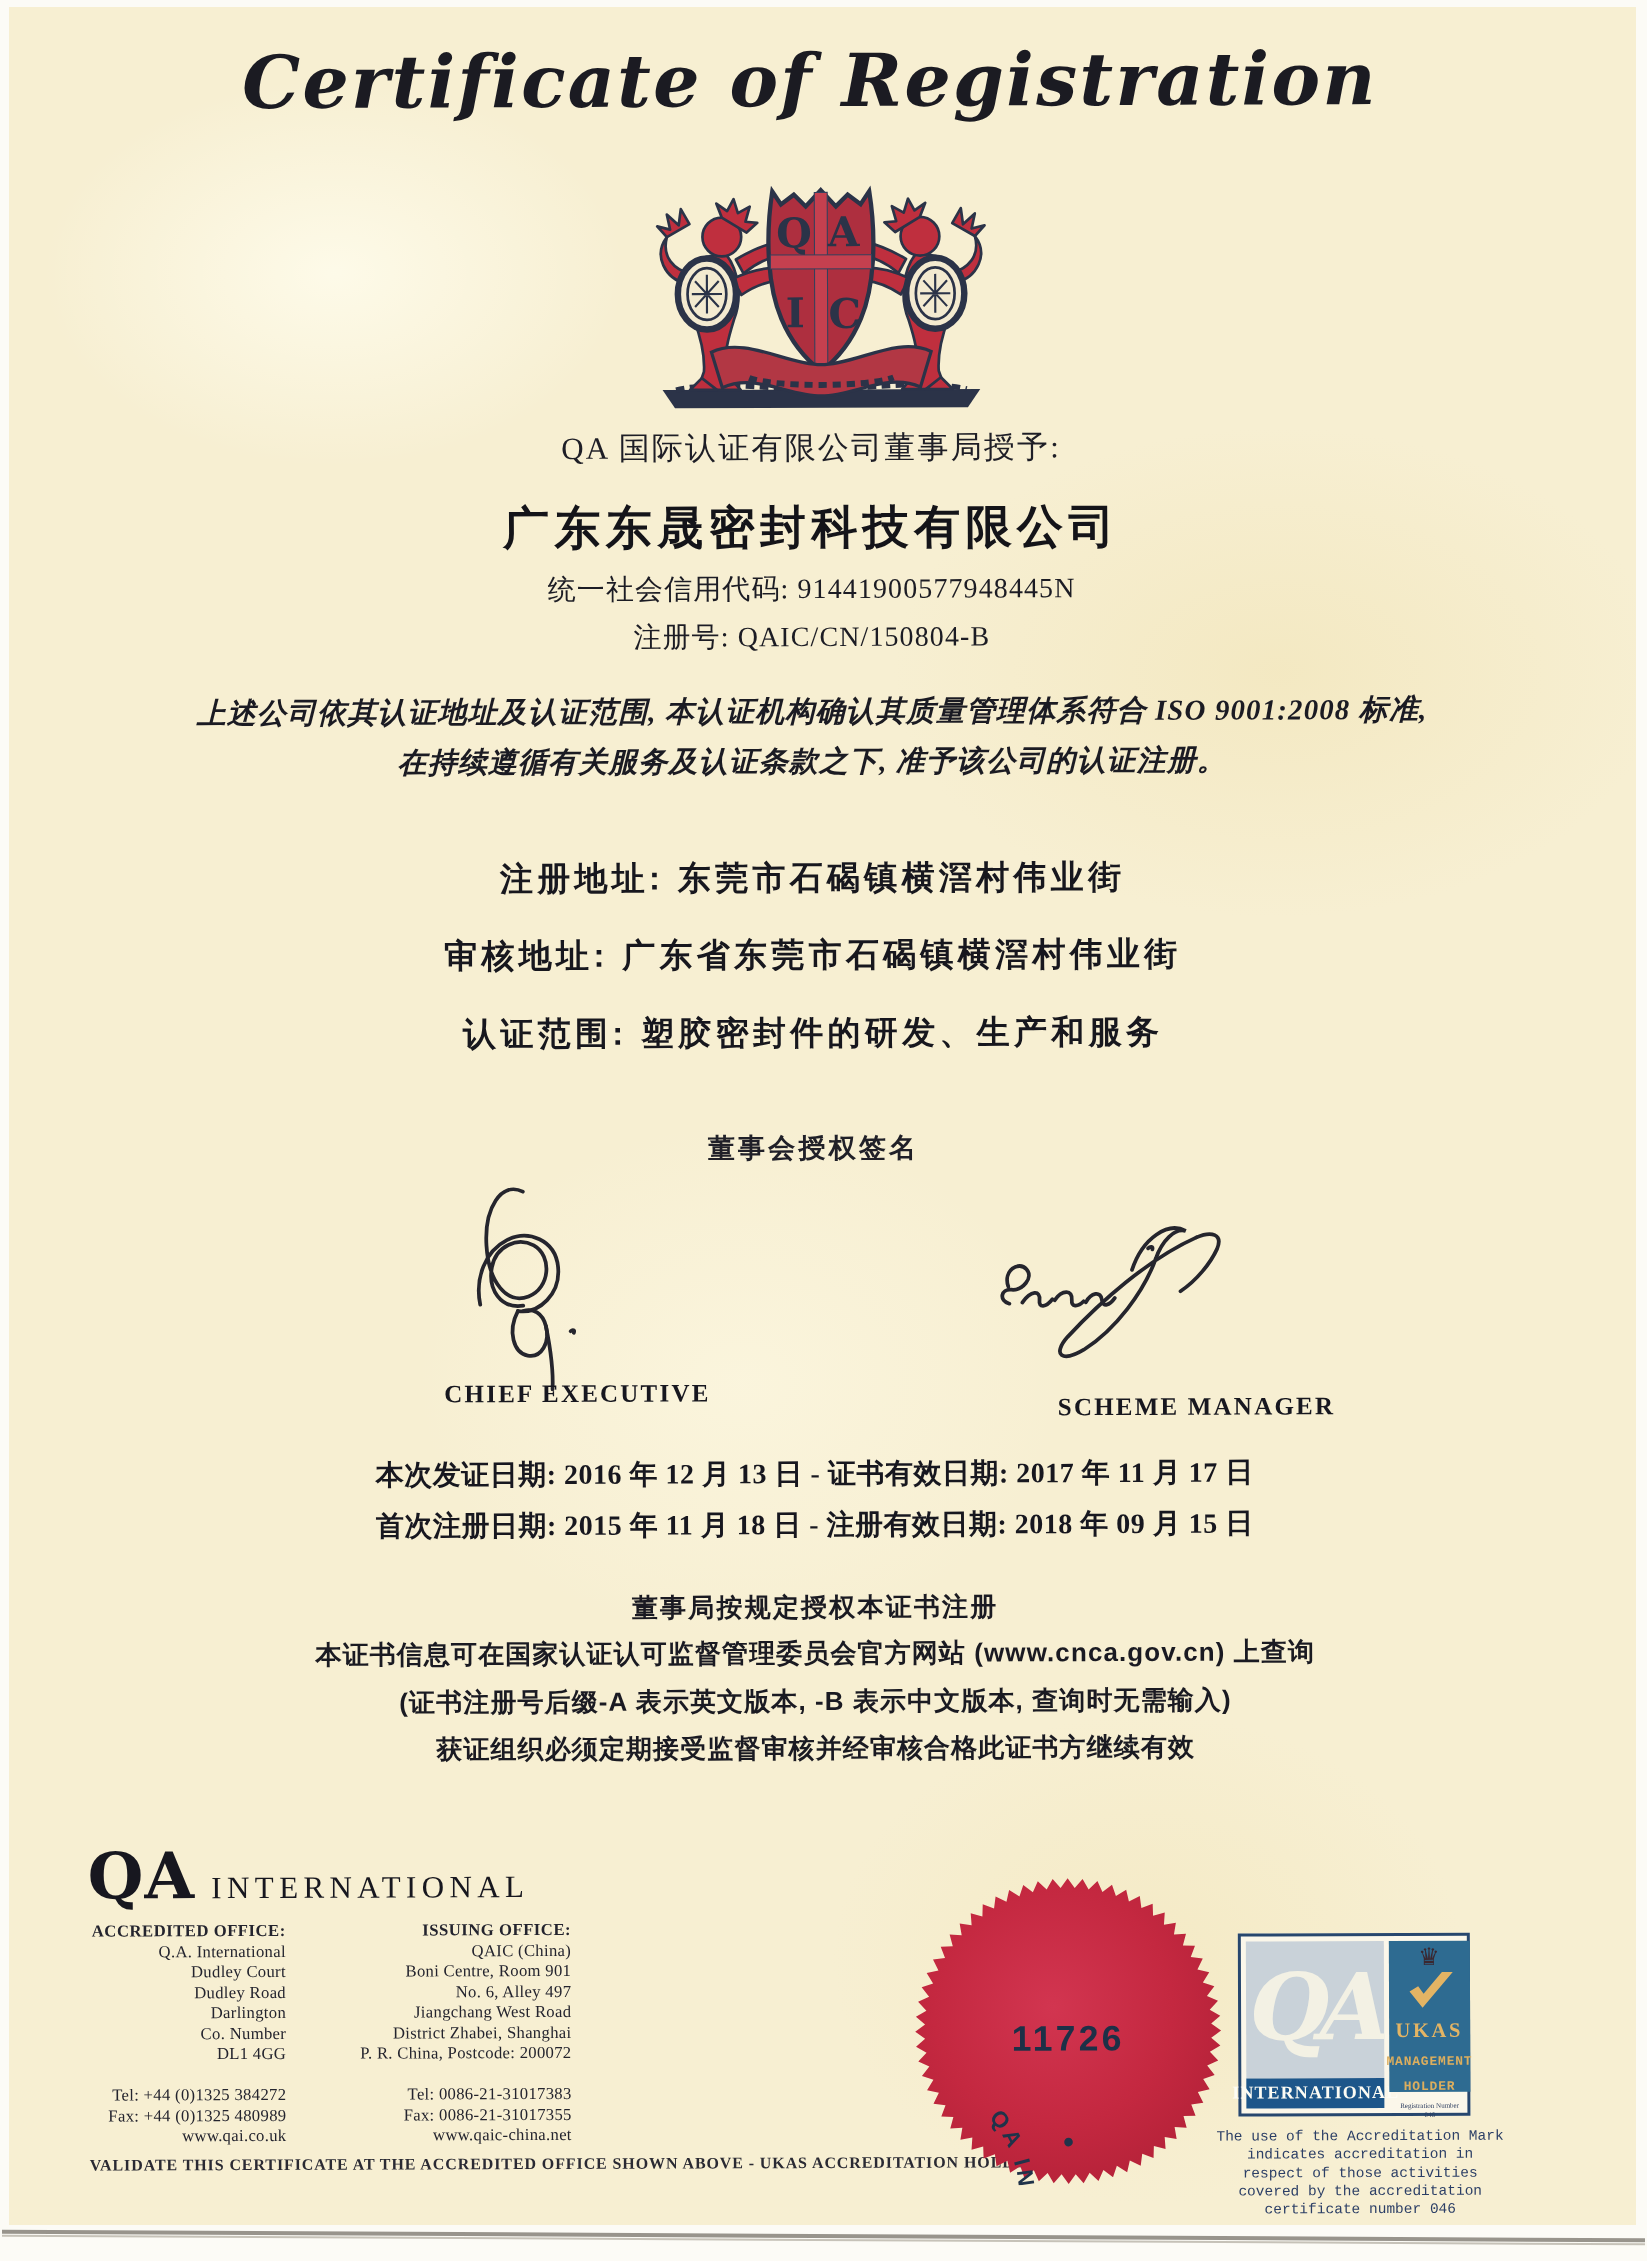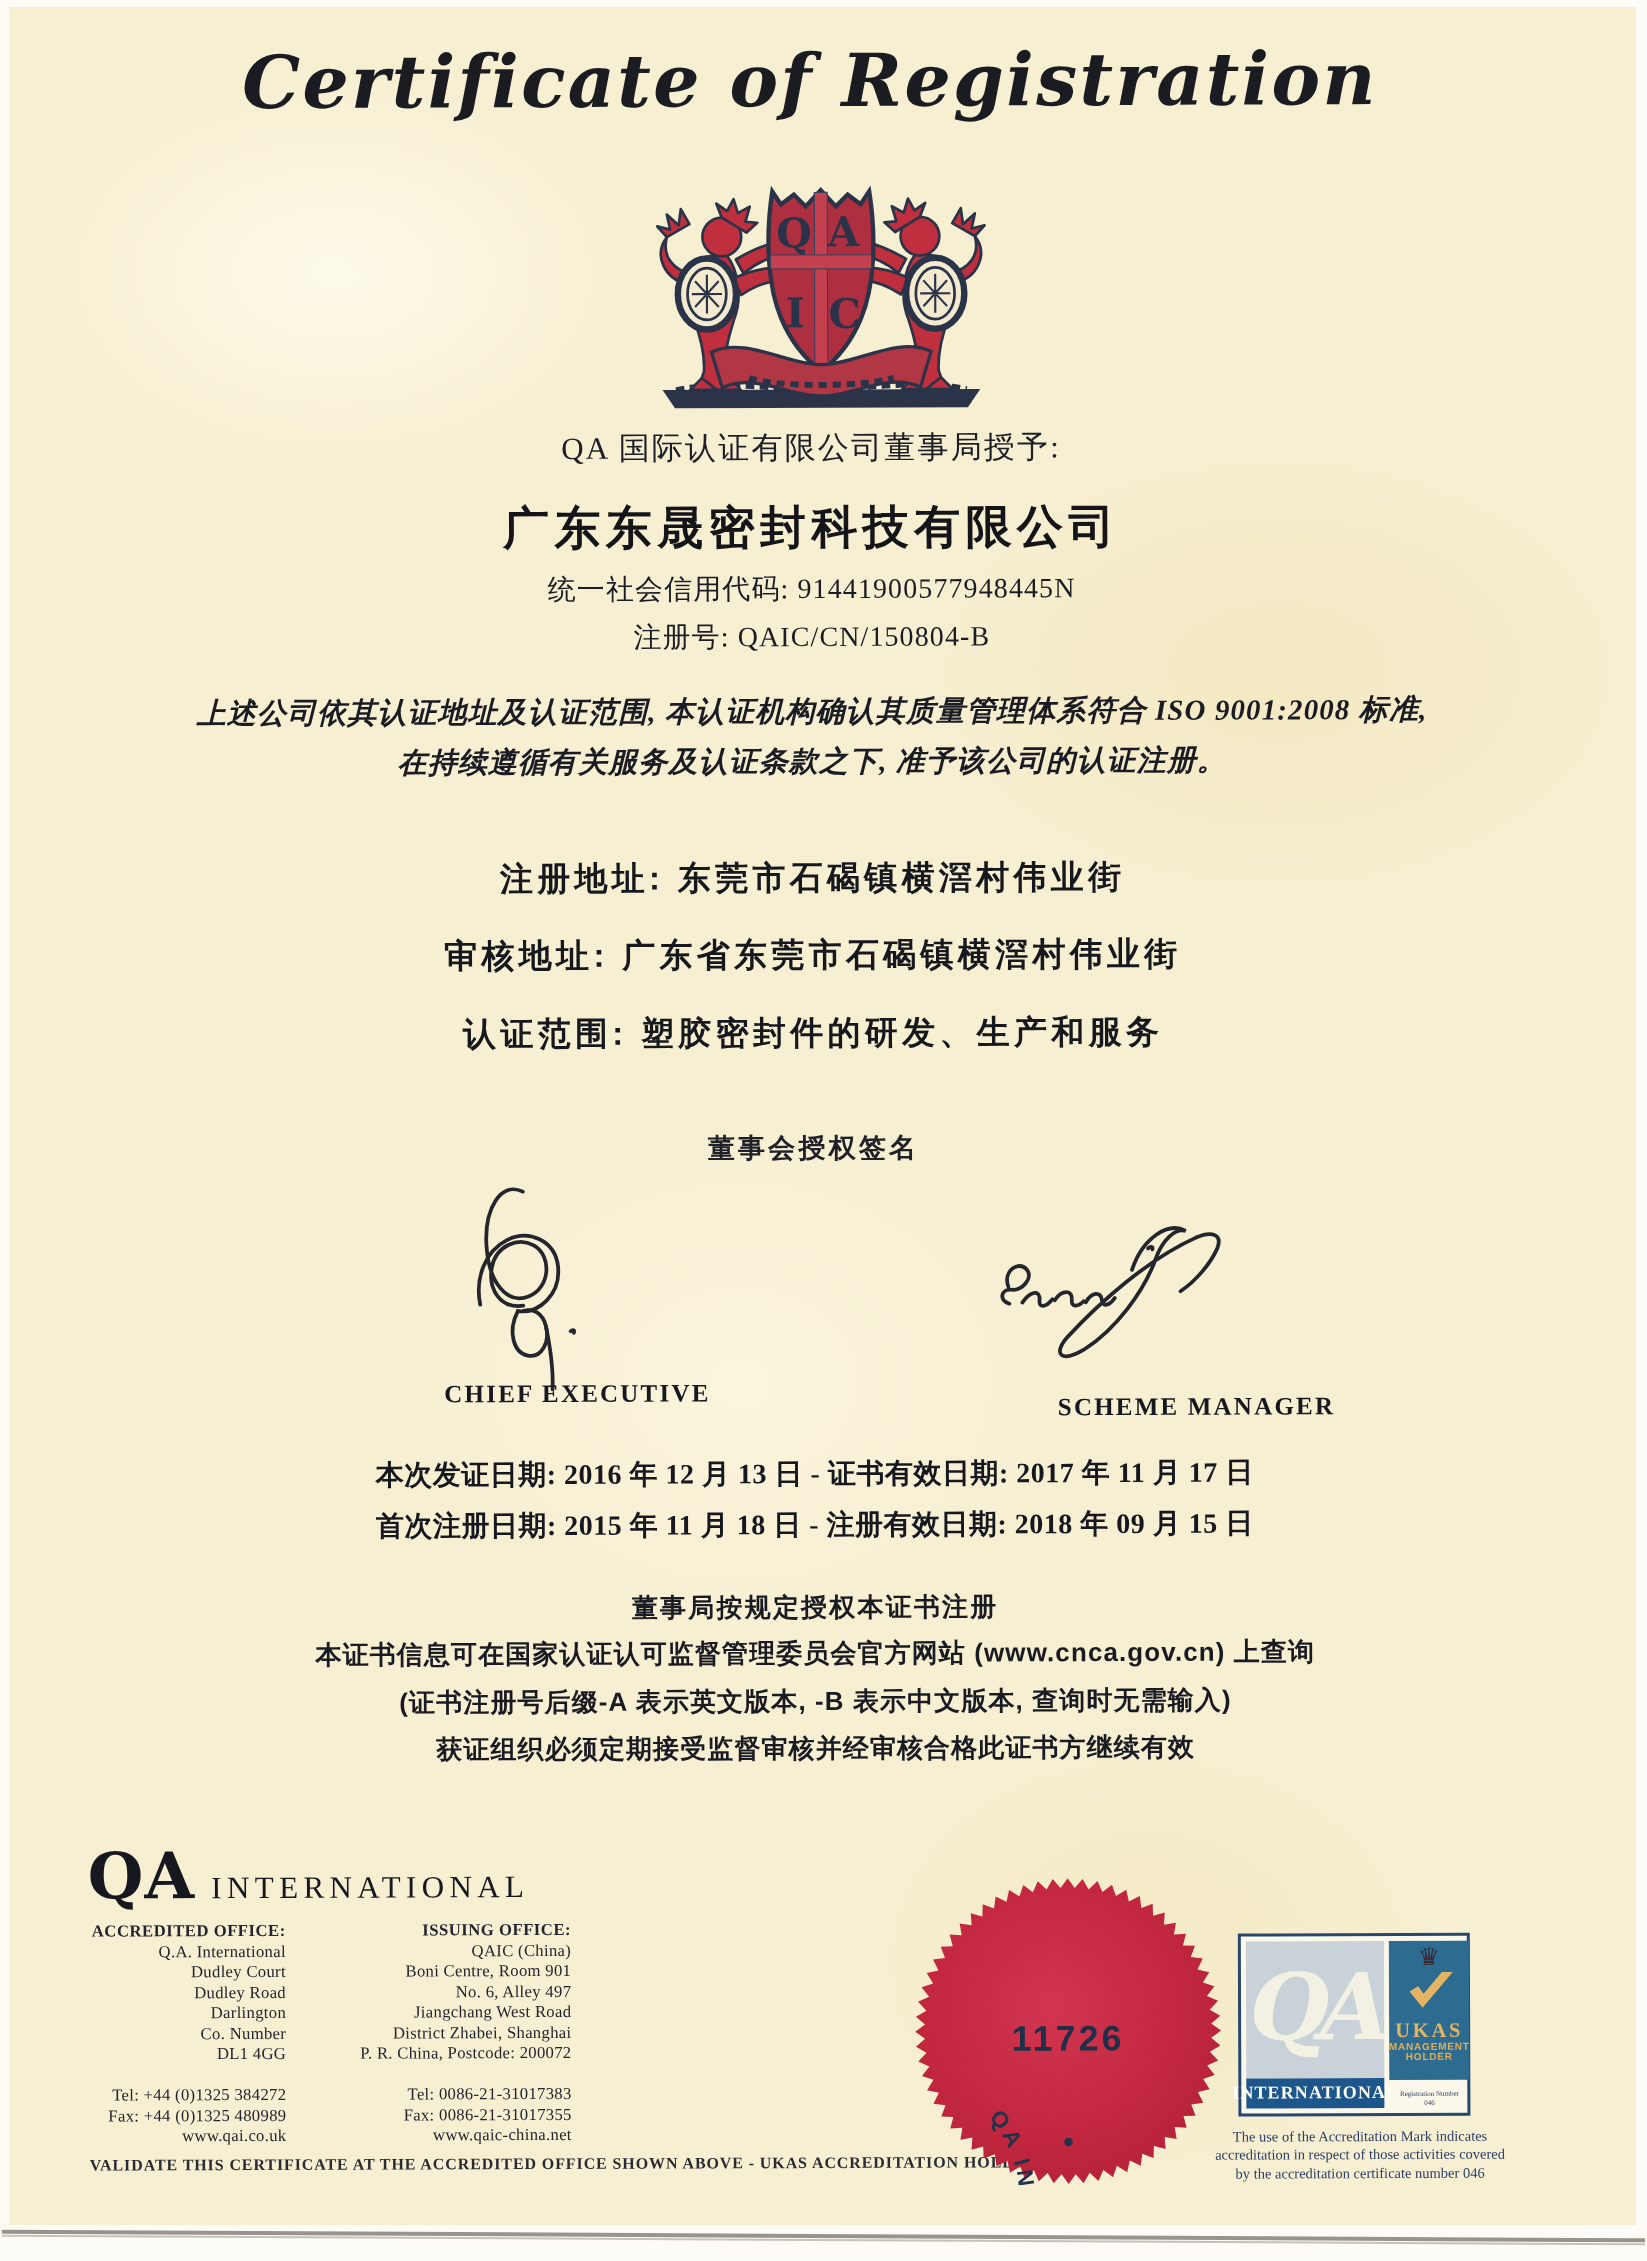--- a/index.html
+++ b/index.html
@@ -70,25 +70,25 @@
     height:30px;background:#1d568a;color:#fdfcf4;display:flex;align-items:center;justify-content:center;
     font-size:18px;font-weight:700;letter-spacing:1.1px;font-family:"Liberation Serif",serif;
   }
   .ukas-right{width:81px;display:flex;flex-direction:column;}
   .ukas-panel{
     flex:1;background:#2e6b91;display:flex;flex-direction:column;align-items:center;
     padding-top:3.2px;
   }
   .crown{font-size:24px;line-height:25px;color:#3a2730;}
   .ukas-word{color:#e3b464;font-size:20.5px;font-weight:600;letter-spacing:2.7px;font-family:"Liberation Serif",serif;margin-top:9px;}
-  .ukas-sub{color:#dcae5e;font-size:10px;font-weight:700;letter-spacing:0.8px;font-family:Liberation Sans, sans-serif;line-height:10.2px;}
+  .ukas-sub{color:#dcae5e;font-size:13px;font-weight:700;letter-spacing:0.8px;font-family:Liberation Mono, monospace;line-height:10.2px;margin-top:15px;}
   .ukas-reg{color:#2b3c5e;font-size:7px;line-height:8.6px;text-align:center;margin-top:10px;}
   .ukas-caption{
     width:291px;font-size:14.5px;line-height:18.3px;color:#2c3f66;text-align:center;
-    font-family:Liberation Serif, serif;
+    font-family:Liberation Mono, monospace;
   }
 </style>
 </head>
 <body>
 
 <div class="paper"></div>
 
 <div class="content">
 
   <div class="abs ctr" style="top:37px;">

